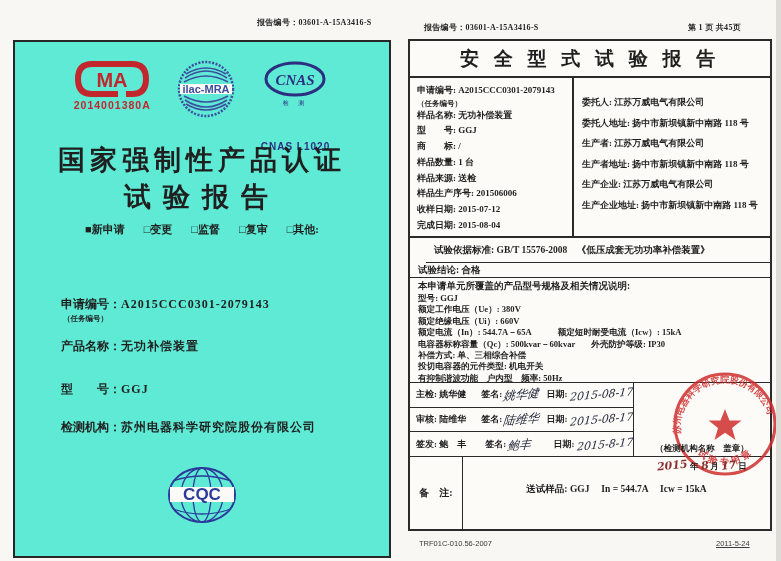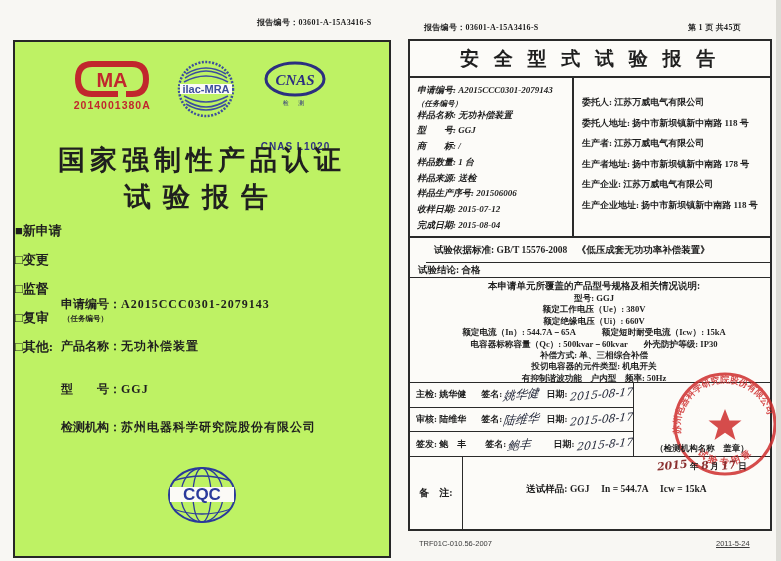--- a/index.html
+++ b/index.html
@@ -5,48 +5,48 @@
   html,body{margin:0;padding:0;}
   body{background:#e8e8e4;font-family:"Liberation Serif","DejaVu Serif",serif;color:#1f1f1f;}
   .canvas{position:relative;width:781px;height:561px;background:#f8f7f3;overflow:hidden;}
   .canvas::after{content:"";position:absolute;right:0;top:0;width:5px;height:100%;background:#dddcd6;}
 
   
   .abs{position:absolute;}
   .hdr-small{font-size:8px;font-weight:bold;letter-spacing:.3px;white-space:nowrap;}
 
   
-  .left-frame{position:absolute;left:13px;top:40px;width:374px;height:514px;border:2px solid #272727;background:#bef264;}
+  .left-frame{position:absolute;left:13px;top:40px;width:374px;height:514px;border:2px solid #272727;background:#5eead4;}
   .logos-row{position:absolute;left:0;top:18px;width:100%;display:flex;justify-content:center;align-items:flex-start;gap:26px;}
   .logo-block{display:flex;flex-direction:column;align-items:center;}
   .cma-num{color:#c1272d;font-weight:bold;font-size:10.5px;letter-spacing:1px;font-family:"Liberation Sans",sans-serif;margin-top:1px;}
   .cnas-sub1{color:#2c2f80;font-size:6px;letter-spacing:4px;margin-top:1px;}
   .cnas-sub2{color:#2c2f80;font-size:10px;font-weight:bold;font-family:"Liberation Sans",sans-serif;letter-spacing:1px;margin-top:33px;}
   .cover-title1{position:absolute;left:0;top:100px;width:100%;text-align:center;font-size:27px;font-weight:bold;letter-spacing:5px;}
   .cover-title2{position:absolute;left:0;top:137px;width:100%;text-align:center;font-size:27px;font-weight:bold;letter-spacing:12px;}
-  .check-line{position:absolute;left:0;top:180px;width:100%;display:flex;justify-content:center;gap:11px;font-size:13px;font-weight:bold;flex-direction:column;}
+  .check-line{position:absolute;left:0;top:180px;width:100%;display:flex;justify-content:center;gap:19px;font-size:11px;font-weight:bold;}
   .cover-fields{position:absolute;left:46px;top:212px;width:300px;}
   .cover-field{position:absolute;left:0;white-space:nowrap;font-size:12px;font-weight:600;text-align:right;}
   .cover-field .val{letter-spacing:1px;}
   .cover-note{position:absolute;left:2px;font-size:7.5px;font-weight:600;}
   .cqc-wrap{position:absolute;left:50%;transform:translateX(-50%);top:423px;}
 
   
   .rp-table{position:absolute;left:408px;top:39px;width:364px;height:492px;border:2px solid #2a2a2a;background:#fcfbf8;box-sizing:border-box;display:flex;flex-direction:column;}
   .rp-row{box-sizing:border-box;border-bottom:1.5px solid #2a2a2a;}
   .rp-title{height:37px;display:flex;align-items:center;justify-content:center;font-size:19px;font-weight:bold;letter-spacing:5px;border-bottom-width:2px;}
   .rp-info{height:160px;display:flex;border-bottom-width:2px;}
   .info-left{width:164px;border-right:2px solid #2a2a2a;padding:5px 4px 0 7px;box-sizing:border-box;}
-  .info-left .ln{font-size:9px;line-height:15.7px;white-space:nowrap;font-weight:600;font-style:italic;}
+  .info-left .ln{font-size:9px;line-height:15.7px;white-space:nowrap;font-weight:600;}
   .info-left .ln.note{font-size:7.5px;line-height:9px;}
   .info-right{flex:1;padding:14px 4px 0 8px;box-sizing:border-box;}
   .info-right .ln{font-size:9px;line-height:20.5px;font-weight:600;}
   .rp-standard{height:25px;display:flex;align-items:center;padding-left:8px;font-size:9.5px;font-weight:600;white-space:nowrap;margin-left:16px;}
   .rp-conclusion{height:15px;display:flex;align-items:center;padding-left:8px;font-size:9.5px;font-weight:600;}
-  .rp-coverage{height:105px;padding:2px 0 0 8px;box-sizing:border-box;text-align:center;}
+  .rp-coverage{height:105px;padding:2px 0 0 8px;box-sizing:border-box;}
   .cov-title{font-size:9.5px;font-weight:600;line-height:13px;}
   .cov-ln{font-size:8.6px;line-height:11.4px;font-weight:600;white-space:nowrap;}
   .cov-ln .right{margin-left:26px;}
   .rp-sigs{height:74px;display:flex;}
   .sig-left{width:223px;border-right:1.5px solid #2a2a2a;display:flex;flex-direction:column;}
   .sig-row{flex:1;display:flex;align-items:center;border-bottom:1.5px solid #2a2a2a;padding-left:6px;box-sizing:border-box;}
   .sig-row:last-child{border-bottom:none;}
   .sig-role{width:78px;font-size:9px;font-weight:600;white-space:nowrap;}
   .sig-lbl{font-size:9px;font-weight:600;white-space:nowrap;}
   .script{font-family:"DejaVu Serif",serif;font-style:italic;font-size:12px;color:#23283a;transform:rotate(-5deg) skewX(-10deg);display:inline-block;white-space:nowrap;}
@@ -163,21 +163,21 @@
         <div class="ln">样品数量: 1 台</div>
         <div class="ln">样品来源: 送检</div>
         <div class="ln">样品生产序号: 201506006</div>
         <div class="ln">收样日期: 2015-07-12</div>
         <div class="ln">完成日期: 2015-08-04</div>
       </div>
       <div class="info-right">
         <div class="ln">委托人: 江苏万威电气有限公司</div>
         <div class="ln">委托人地址: 扬中市新坝镇新中南路 118 号</div>
         <div class="ln">生产者: 江苏万威电气有限公司</div>
-        <div class="ln">生产者地址: 扬中市新坝镇新中南路 178 号</div>
+        <div class="ln">生产者地址: 扬中市新坝镇新中南路 118 号</div>
         <div class="ln">生产企业: 江苏万威电气有限公司</div>
         <div class="ln">生产企业地址: 扬中市新坝镇新中南路 118 号</div>
       </div>
     </div>
 
     <div class="rp-row rp-standard">试验依据标准: GB/T 15576-2008　《低压成套无功功率补偿装置》</div>
     <div class="rp-row rp-conclusion">试验结论: 合格</div>
 
     <div class="rp-row rp-coverage">
       <div class="cov-title">本申请单元所覆盖的产品型号规格及相关情况说明:</div>

